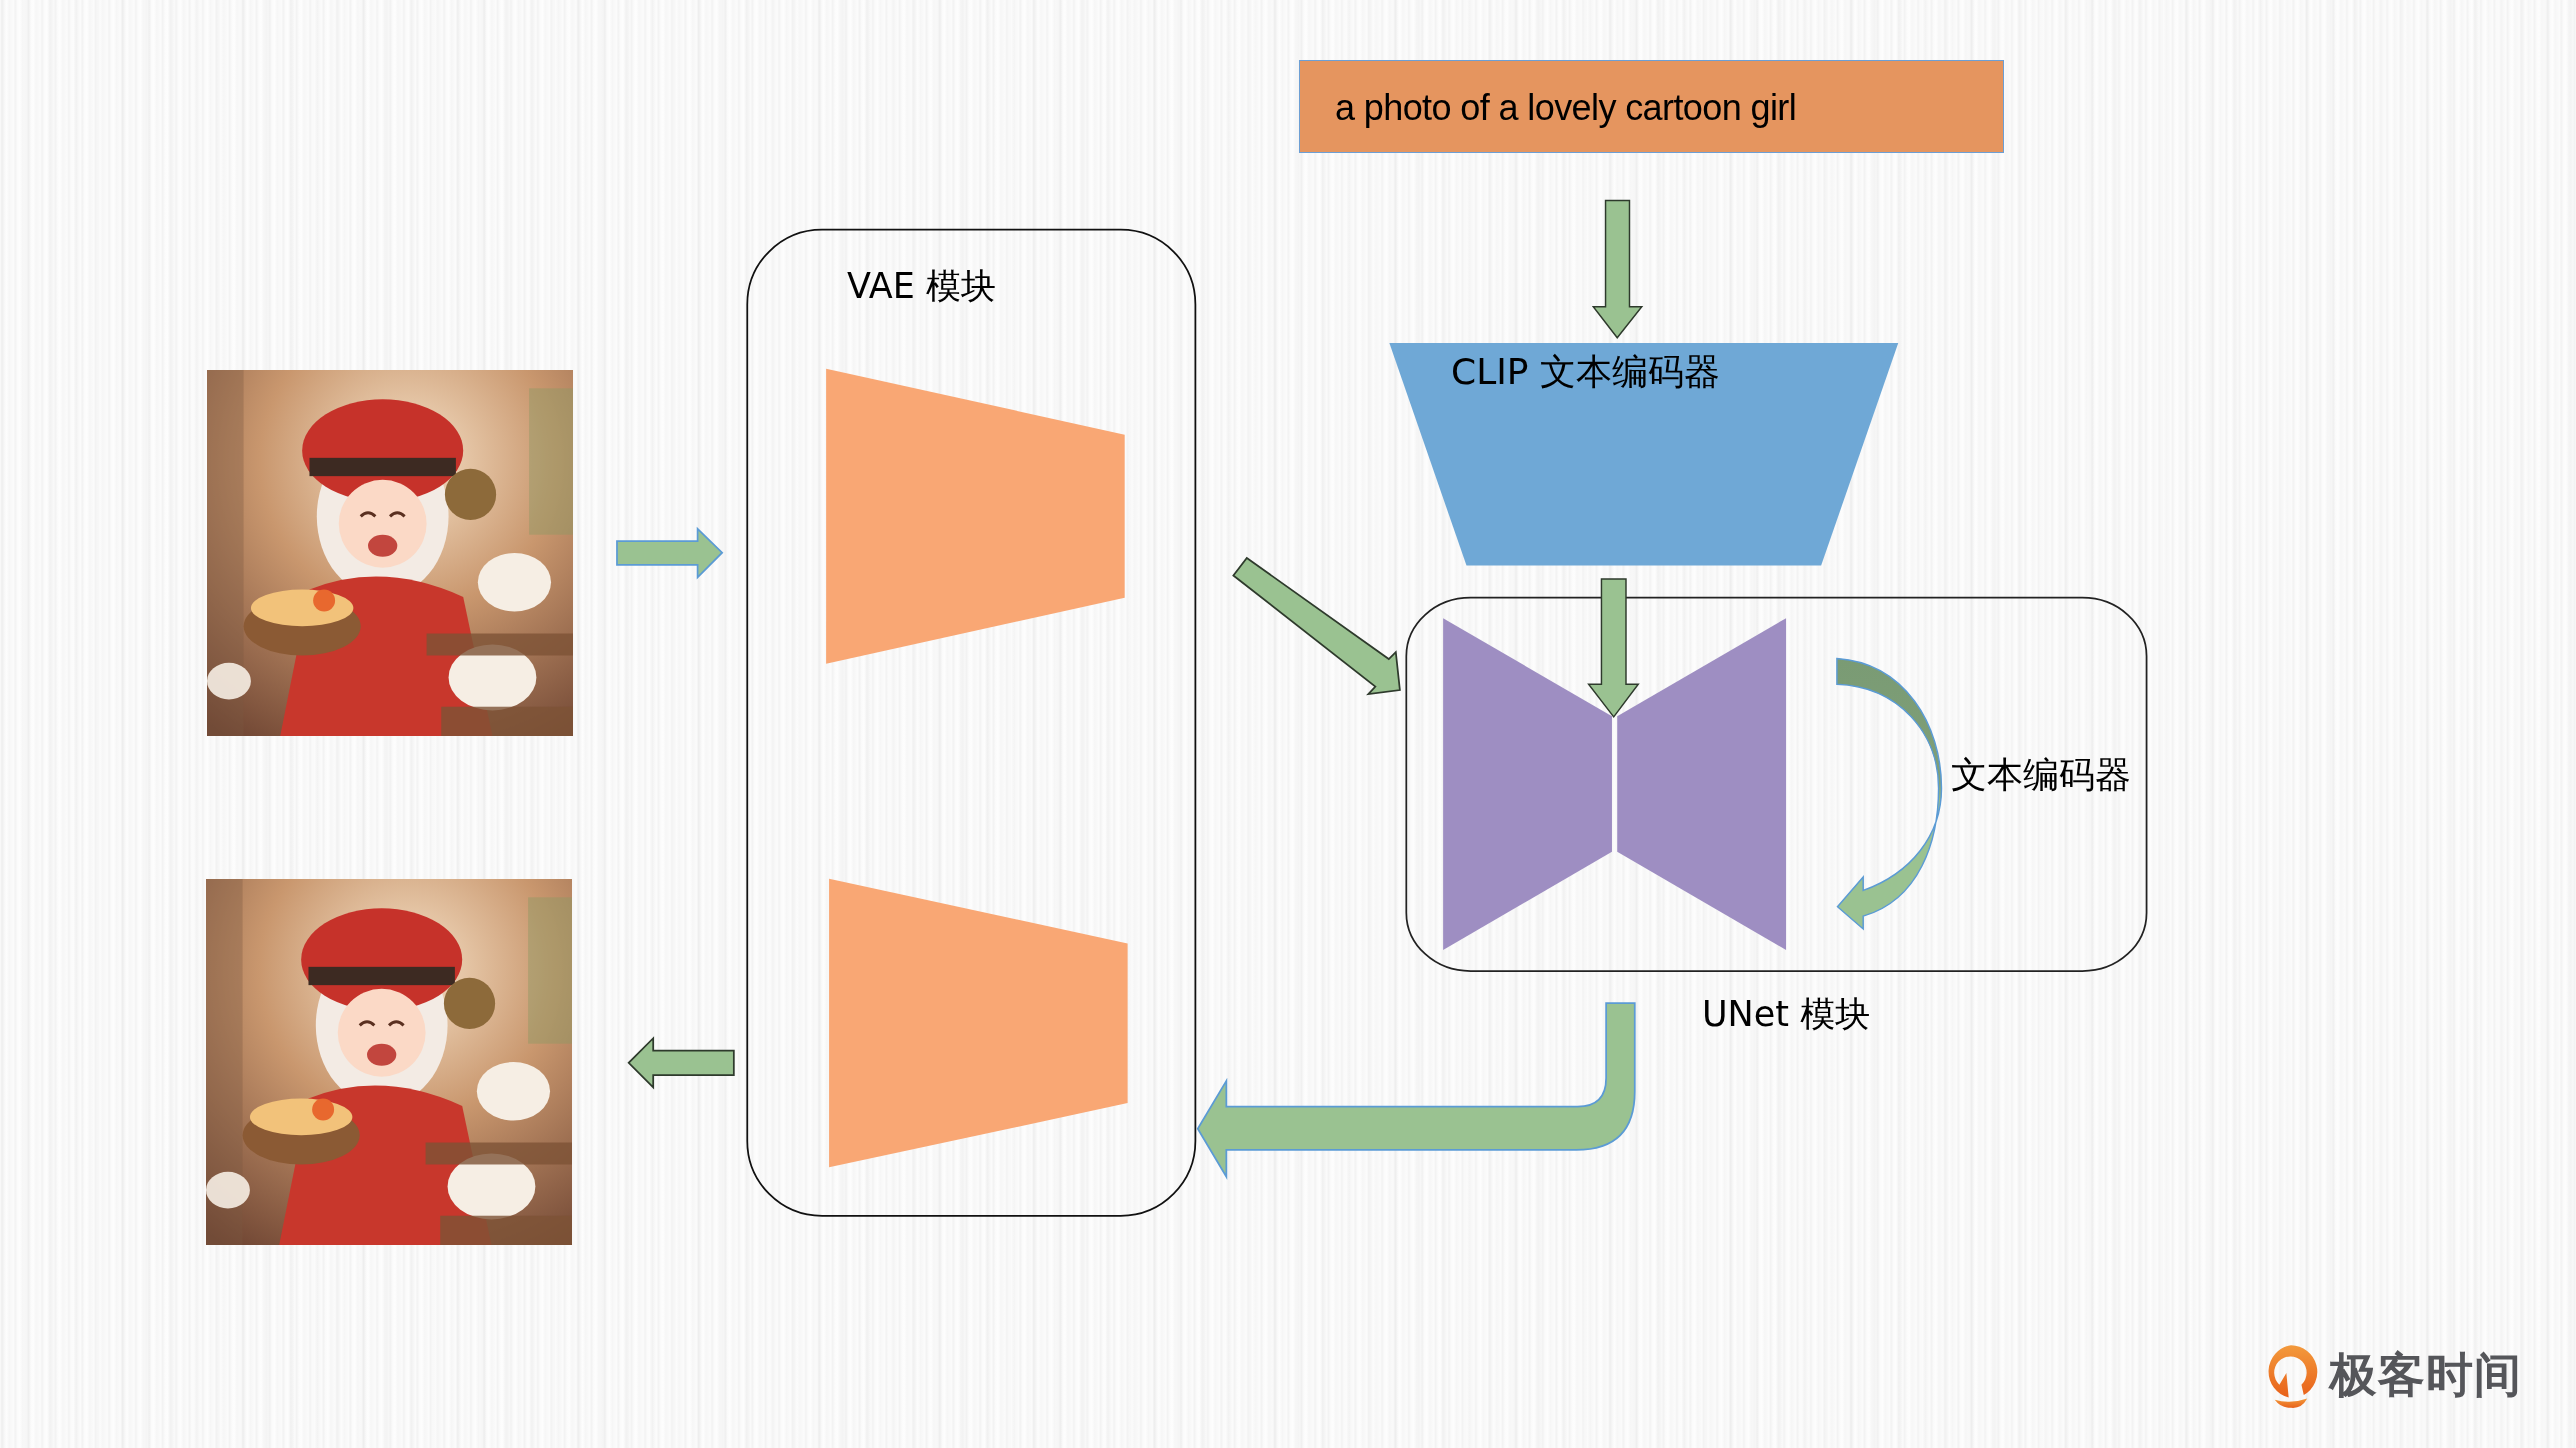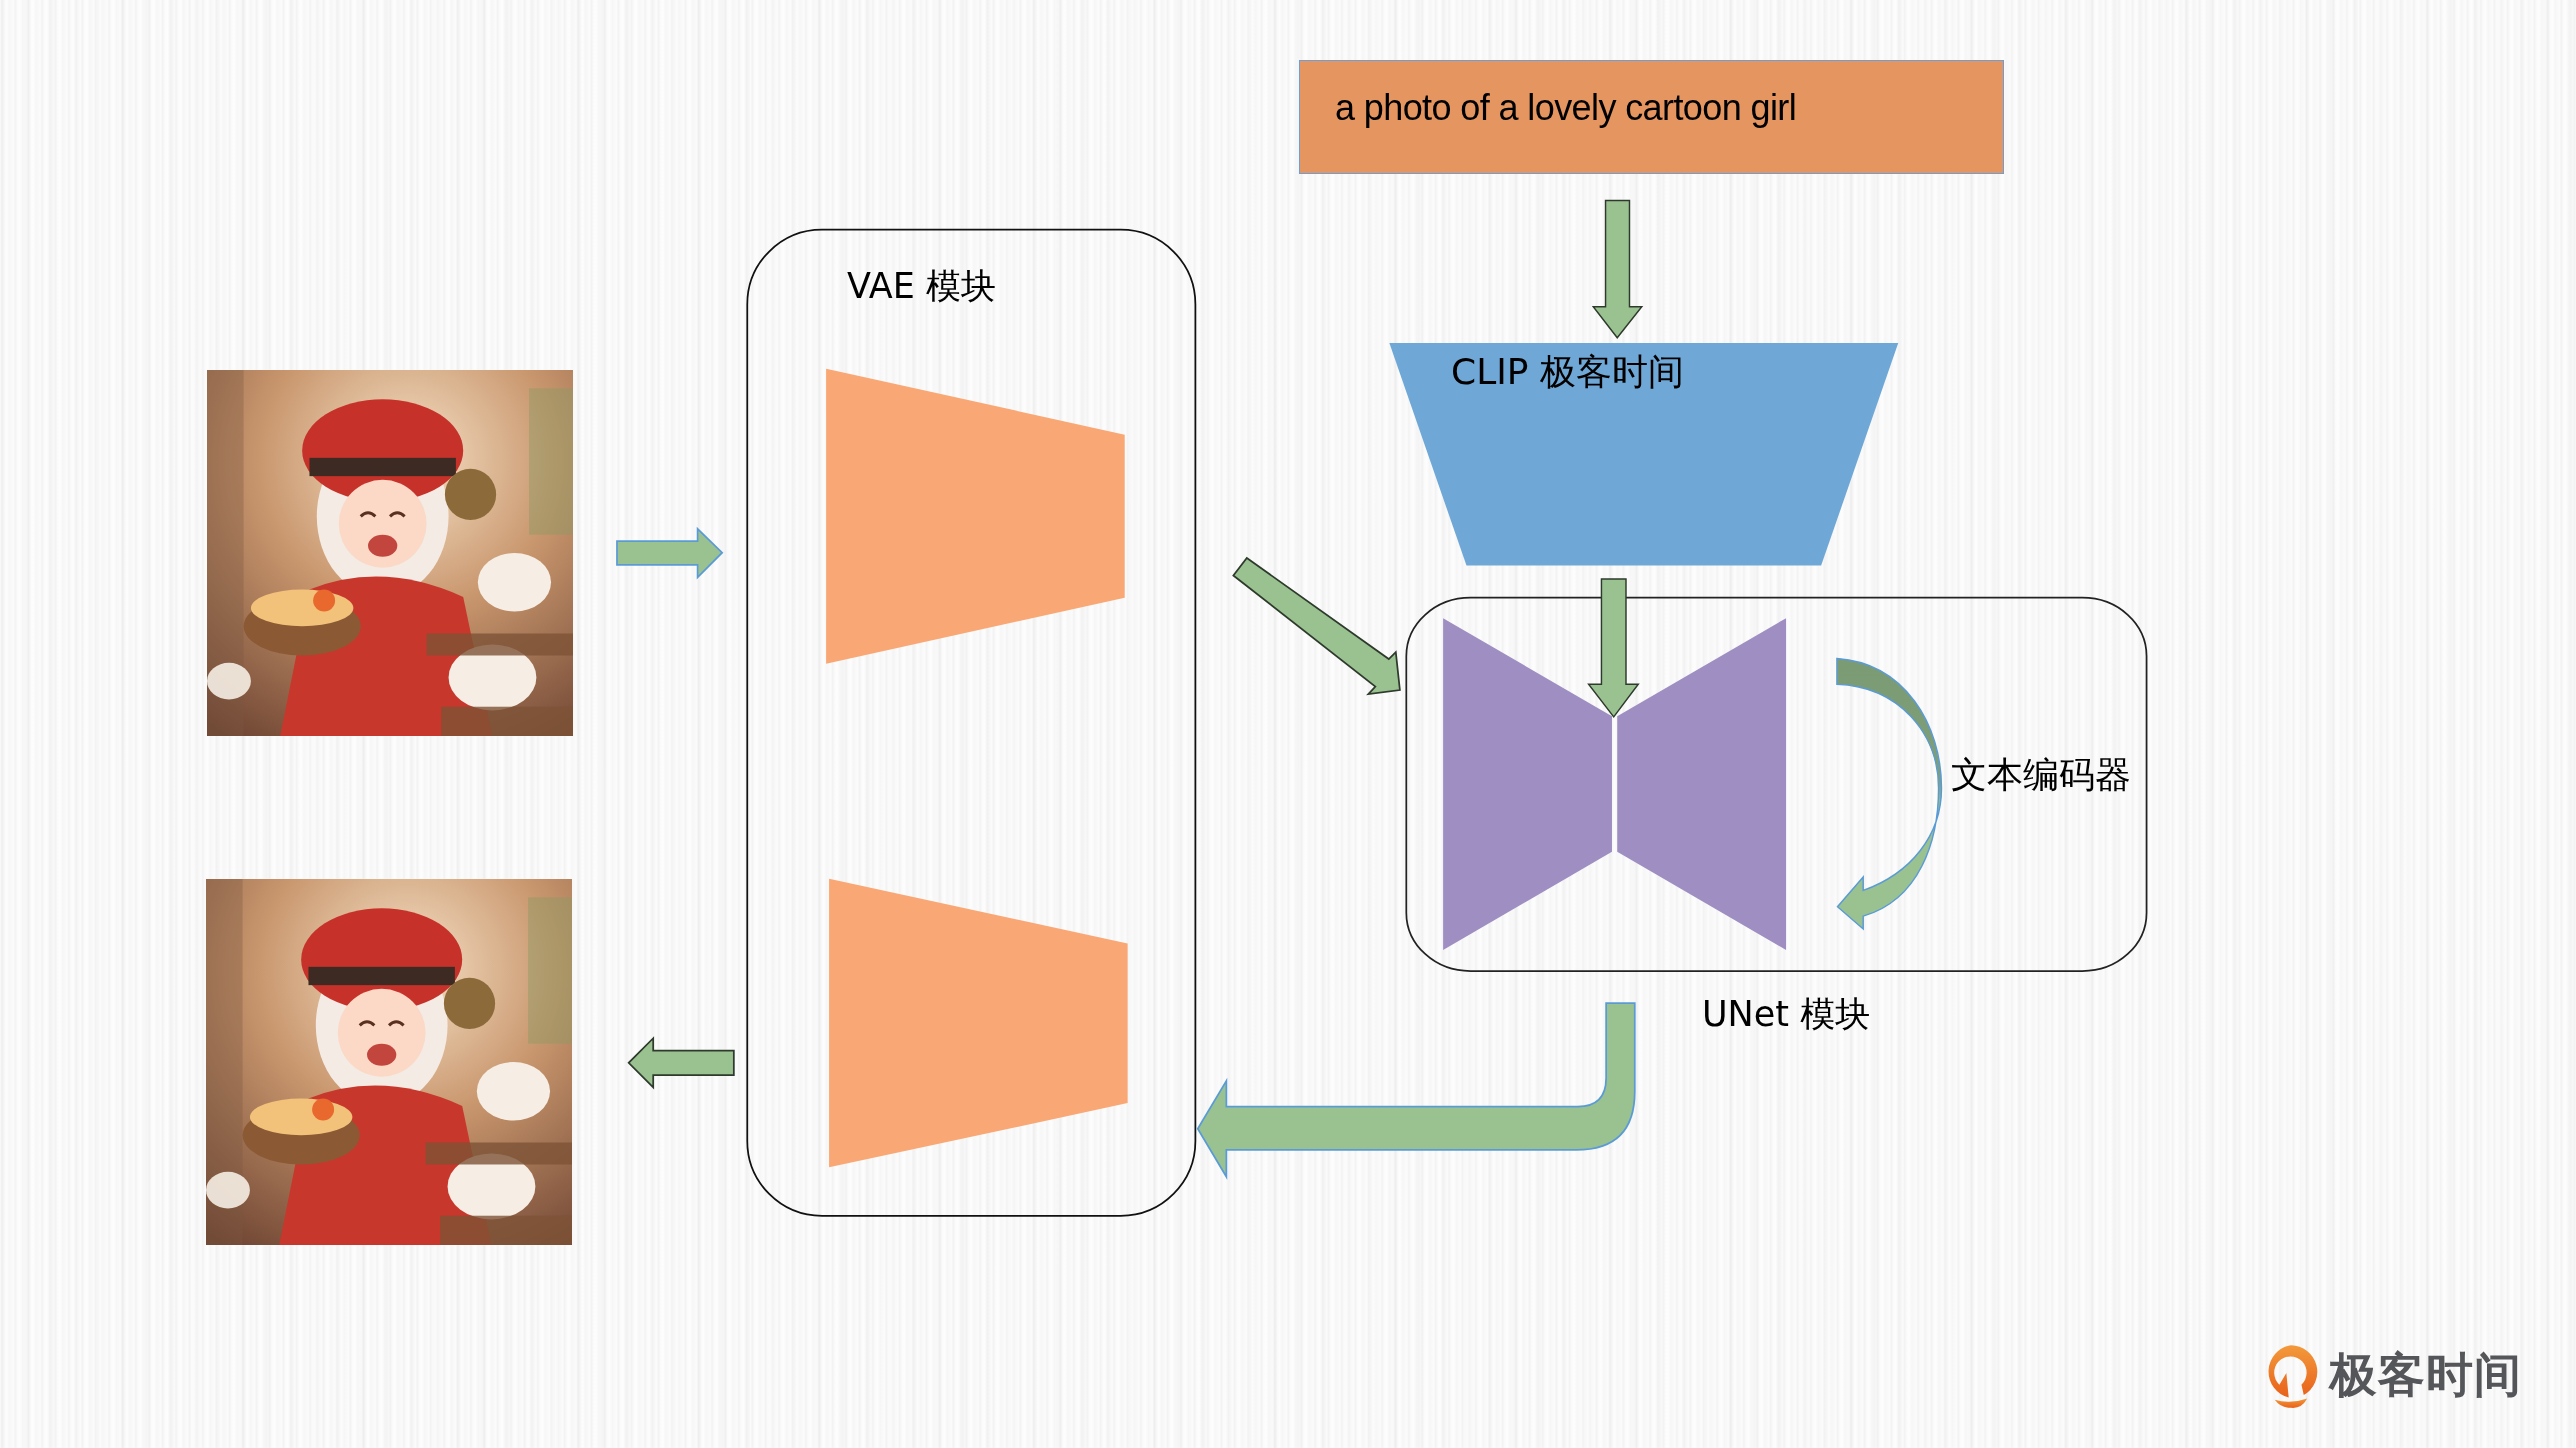--- a/index.html
+++ b/index.html
@@ -12,21 +12,21 @@
         rgba(255,255,255,0.6) 6.4px, rgba(0,0,0,0.02) 9.3px, rgba(0,0,0,0.0) 13.4px),
       repeating-linear-gradient(90deg,
         rgba(0,0,0,0.0) 0px, rgba(0,0,0,0.025) 2.9px, rgba(0,0,0,0.0) 7.6px, rgba(0,0,0,0.0) 24px);
     font-family: "Liberation Sans", "DejaVu Sans", sans-serif;
     color: #000;
   }
   .abs { position: absolute; }
   svg.layer { position: absolute; left: 0; top: 0; width: 2576px; height: 1449px; }
 
   .prompt-box {
-    left: 1299px; top: 60px; width: 705px; height: 114px;
+    left: 1299px; top: 60px; width: 705px; height: 93px;
     box-sizing: border-box;
     border: 1.8px solid #6d9fd4;
     background: #e5955f;
   }
   .prompt-text {
     position: absolute; left: 35px; top: 26px;
     font-size: 36px; letter-spacing: -0.6px; white-space: nowrap;
     font-family: "Liberation Sans", sans-serif;
   }
 
@@ -93,21 +93,21 @@
 
   <path d="M2749,1717 L2798,1717 L2798,1868 Q2798,1968 2698,1968 L2099,1968 L2099,2014 L2050,1932 L2099,1850 L2099,1894 L2700,1894 Q2749,1894 2749,1845 Z" fill="#9ac291" stroke="#5b9bd5" stroke-width="3"></path>
 
   <path d="M3144,1127 C3260,1135 3323,1240 3323,1349 C3323,1430 3270,1495 3189,1524 L3189,1501 L3145,1552 L3189,1590 L3189,1568 C3285,1540 3318,1440 3318,1349 C3318,1255 3250,1175 3144,1171 Z" fill="url(#loopGrad)" stroke="#5b9bd5" stroke-width="2.5"></path>
 </svg>
 
 <div class="abs prompt-box">
   <span class="prompt-text">a photo of a lovely cartoon girl</span>
 </div>
 
-<span class="label clip-label">CLIP 极客时间</span>
+<span class="label clip-label">CLIP 文本编码器</span>
 <span class="label vae-label">VAE 模块</span>
 <span class="label unet-label">UNet 模块</span>
 <span class="label steps-label">文本编码器</span>
 
 <div class="illus illus-1" title="input image (cartoon girl illustration)">
   <svg viewBox="0 0 100 100" preserveAspectRatio="none">
     <defs>
       <radialGradient id="bg1" cx="0.55" cy="0.25" r="0.9">
         <stop offset="0" stop-color="#f6e2c8"></stop>
         <stop offset="0.45" stop-color="#c9976e"></stop>

